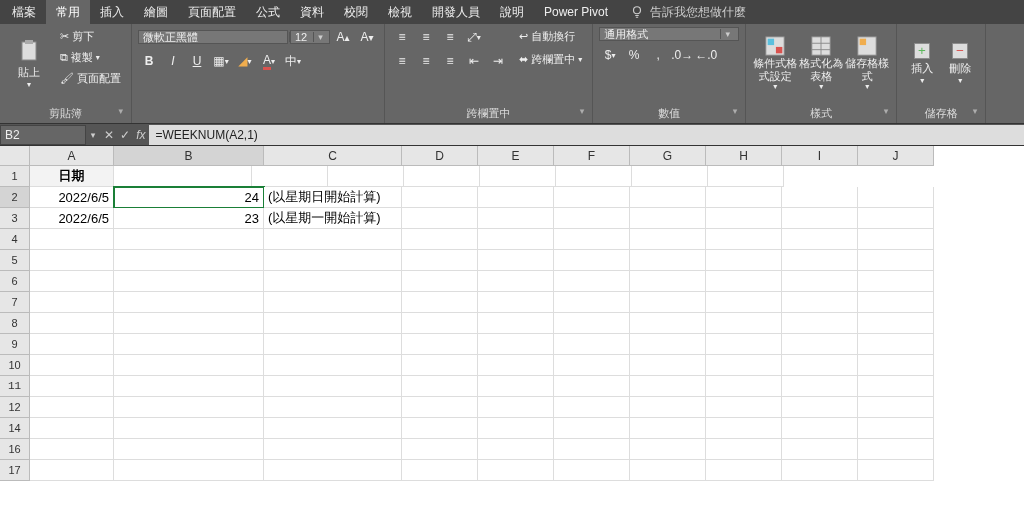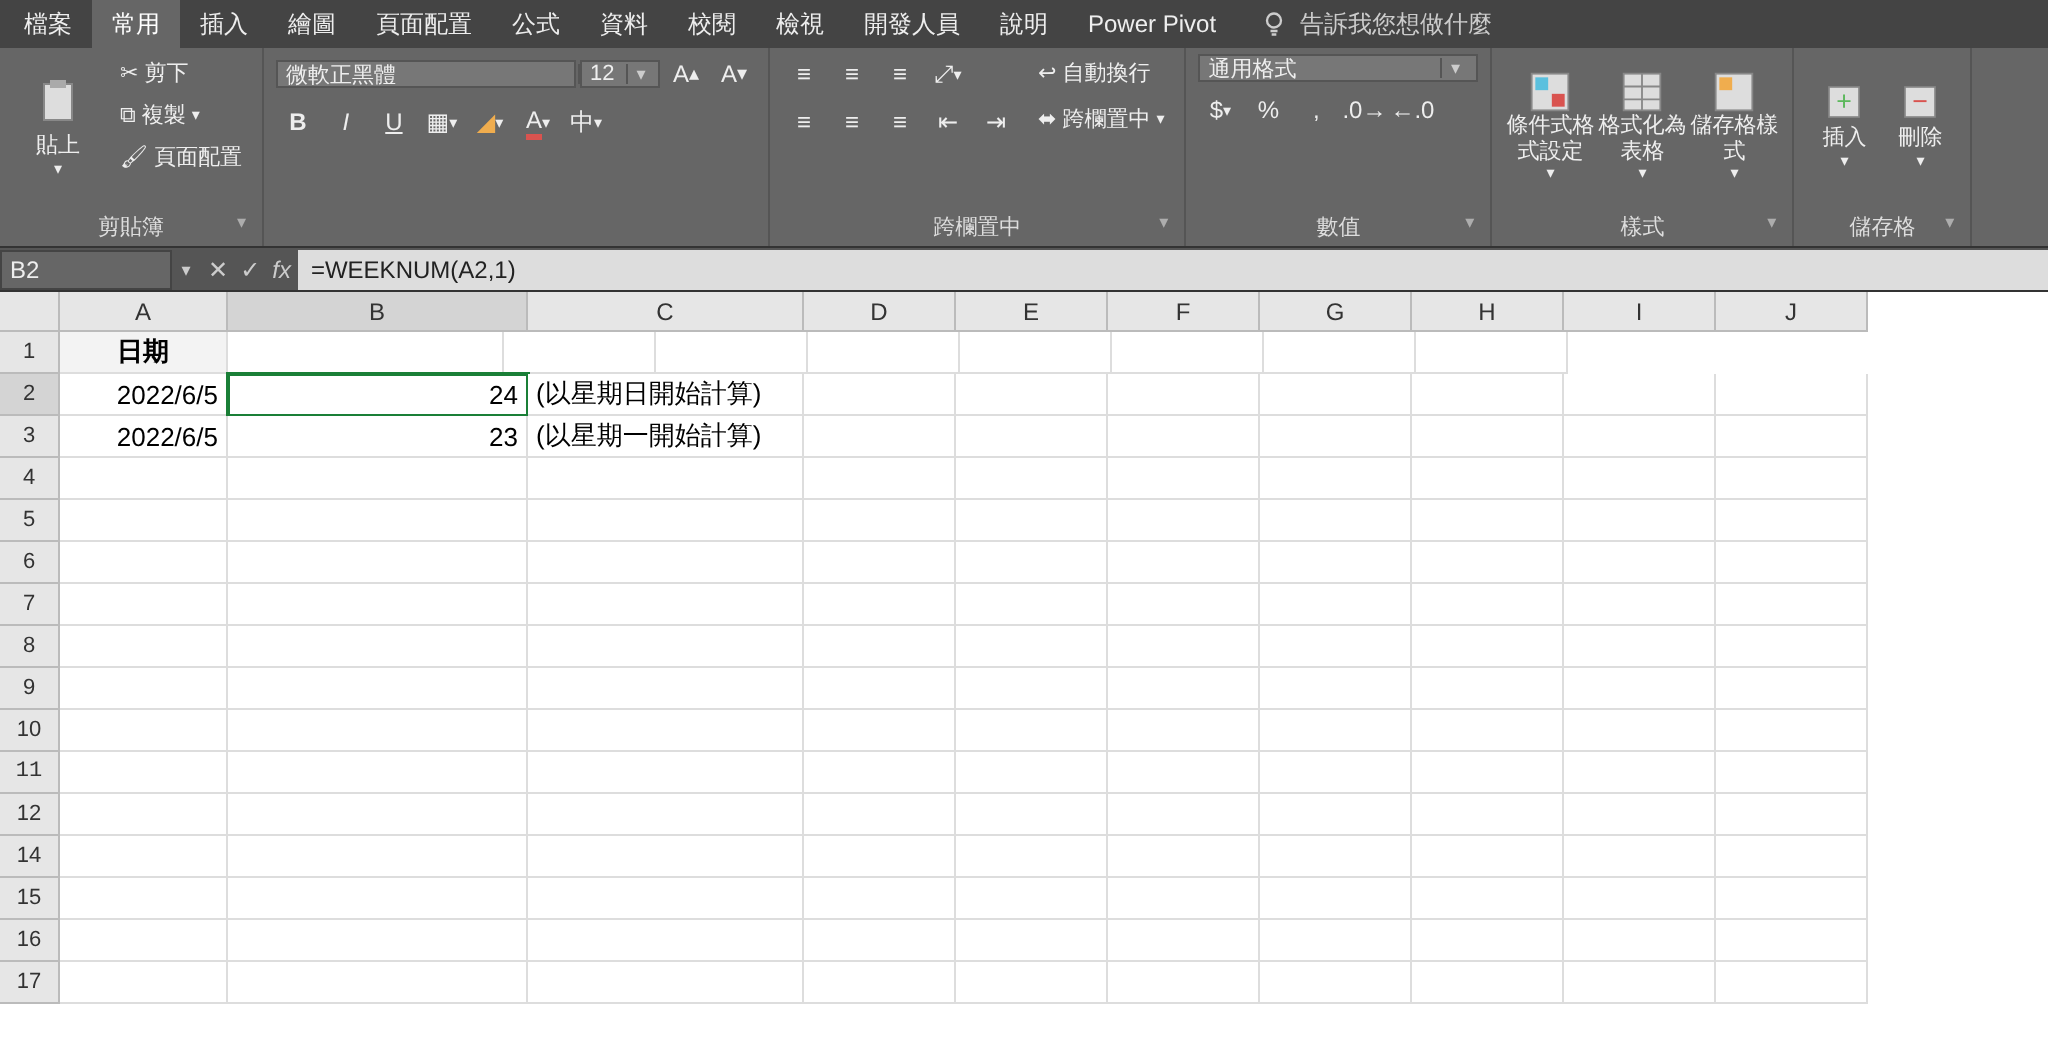--- a/index.html
+++ b/index.html
@@ -436,33 +436,20 @@
         <div class="cell" style="width: 138px;"></div>
         <div class="cell" style="width: 76px;"></div>
         <div class="cell" style="width: 76px;"></div>
         <div class="cell" style="width: 76px;"></div>
         <div class="cell" style="width: 76px;"></div>
         <div class="cell" style="width: 76px;"></div>
         <div class="cell" style="width: 76px;"></div>
         <div class="cell" style="width: 76px;"></div>
       </div>
       <div style="display: flex;">
-        <div class="row-h" style="height: 21px;">15</div>
-        <div class="cell" style="width: 84px;"></div>
-        <div class="cell" style="width: 150px;"></div>
-        <div class="cell" style="width: 138px;"></div>
-        <div class="cell" style="width: 76px;"></div>
-        <div class="cell" style="width: 76px;"></div>
-        <div class="cell" style="width: 76px;"></div>
-        <div class="cell" style="width: 76px;"></div>
-        <div class="cell" style="width: 76px;"></div>
-        <div class="cell" style="width: 76px;"></div>
-        <div class="cell" style="width: 76px;"></div>
-      </div>
-      <div style="display: flex;">
         <div class="row-h" style="height: 21px;">16</div>
         <div class="cell" style="width: 84px;"></div>
         <div class="cell" style="width: 150px;"></div>
         <div class="cell" style="width: 138px;"></div>
         <div class="cell" style="width: 76px;"></div>
         <div class="cell" style="width: 76px;"></div>
         <div class="cell" style="width: 76px;"></div>
         <div class="cell" style="width: 76px;"></div>
         <div class="cell" style="width: 76px;"></div>
         <div class="cell" style="width: 76px;"></div>

